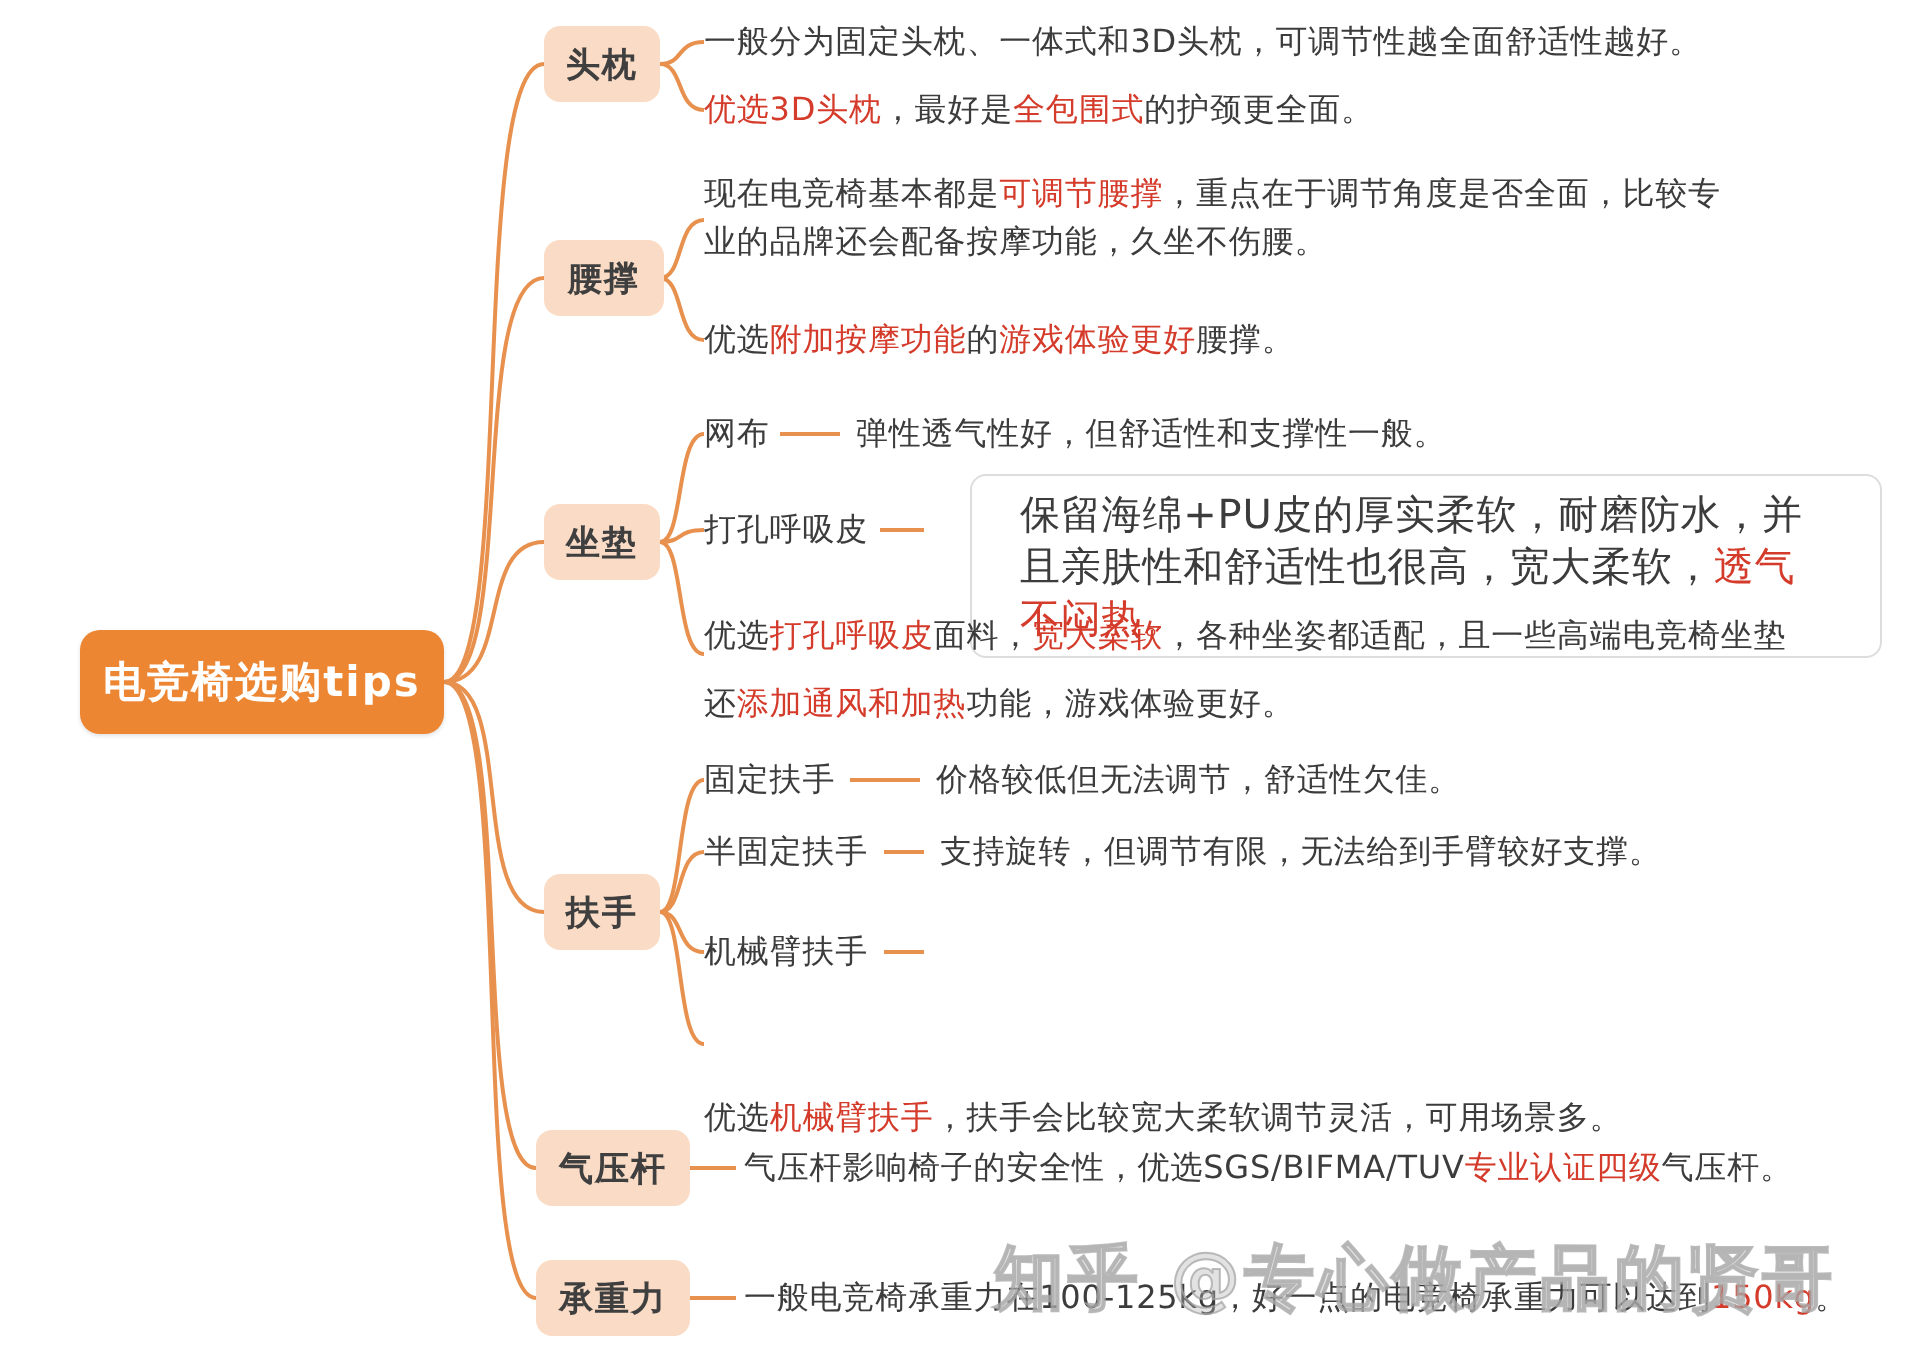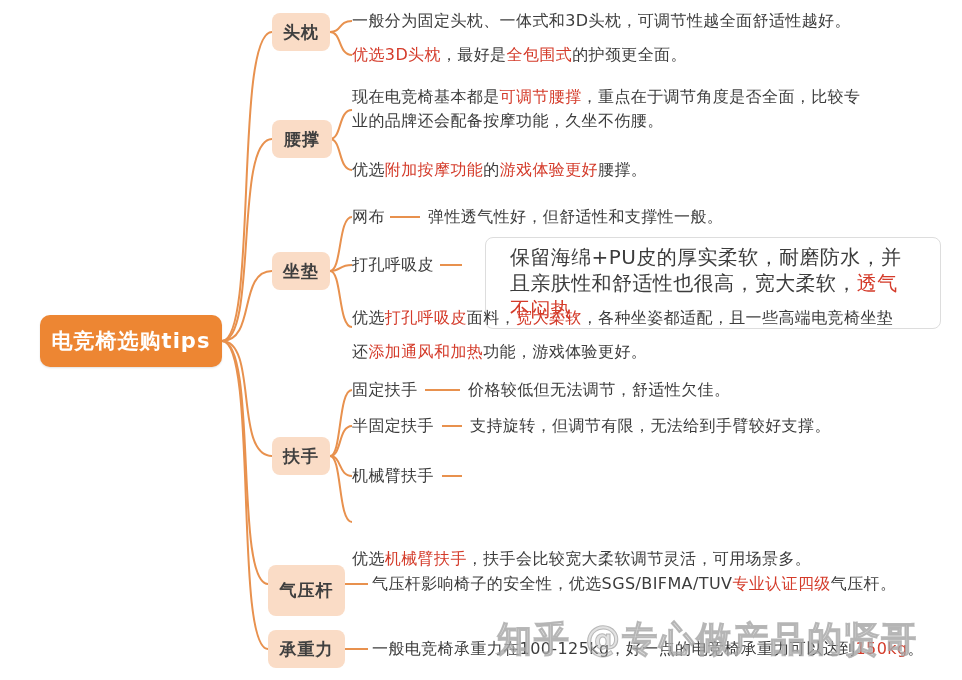--- a/index.html
+++ b/index.html
@@ -24,21 +24,21 @@
   .node {
     position: absolute; background: var(--node-bg, #FADCC6);
     color: var(--node-text, #3F3F3F);
     border-radius: 8px; display: flex; align-items: center; justify-content: center;
     font-size: 17px; font-weight: bold; letter-spacing: 1px;
   }
   .n-headrest { left: 272px; top: 13px;  width: 58px; height: 38px; text-align: center; }
   .n-lumbar   { left: 272px; top: 120px; width: 60px; height: 38px; }
   .n-cushion  { left: 272px; top: 252px; width: 58px; height: 38px; }
   .n-armrest  { left: 272px; top: 437px; width: 58px; height: 38px; }
-  .n-gaslift  { left: 268px; top: 565px; width: 77px; height: 51px; }
+  .n-gaslift  { left: 268px; top: 565px; width: 77px; height: 38px; }
   .n-capacity { left: 268px; top: 630px; width: 77px; height: 38px; }
 
   .leaf, .sublabel {
     position: absolute; font-size: 16px; line-height: 24px;
     color: var(--text-color, #3C3C3C); letter-spacing: 0.4px;
   }
   .leaf span.red { color: var(--red-color, #D43B2A); }
   .nowrap { white-space: nowrap; }
   .lh26 { line-height: 34px; }
 

